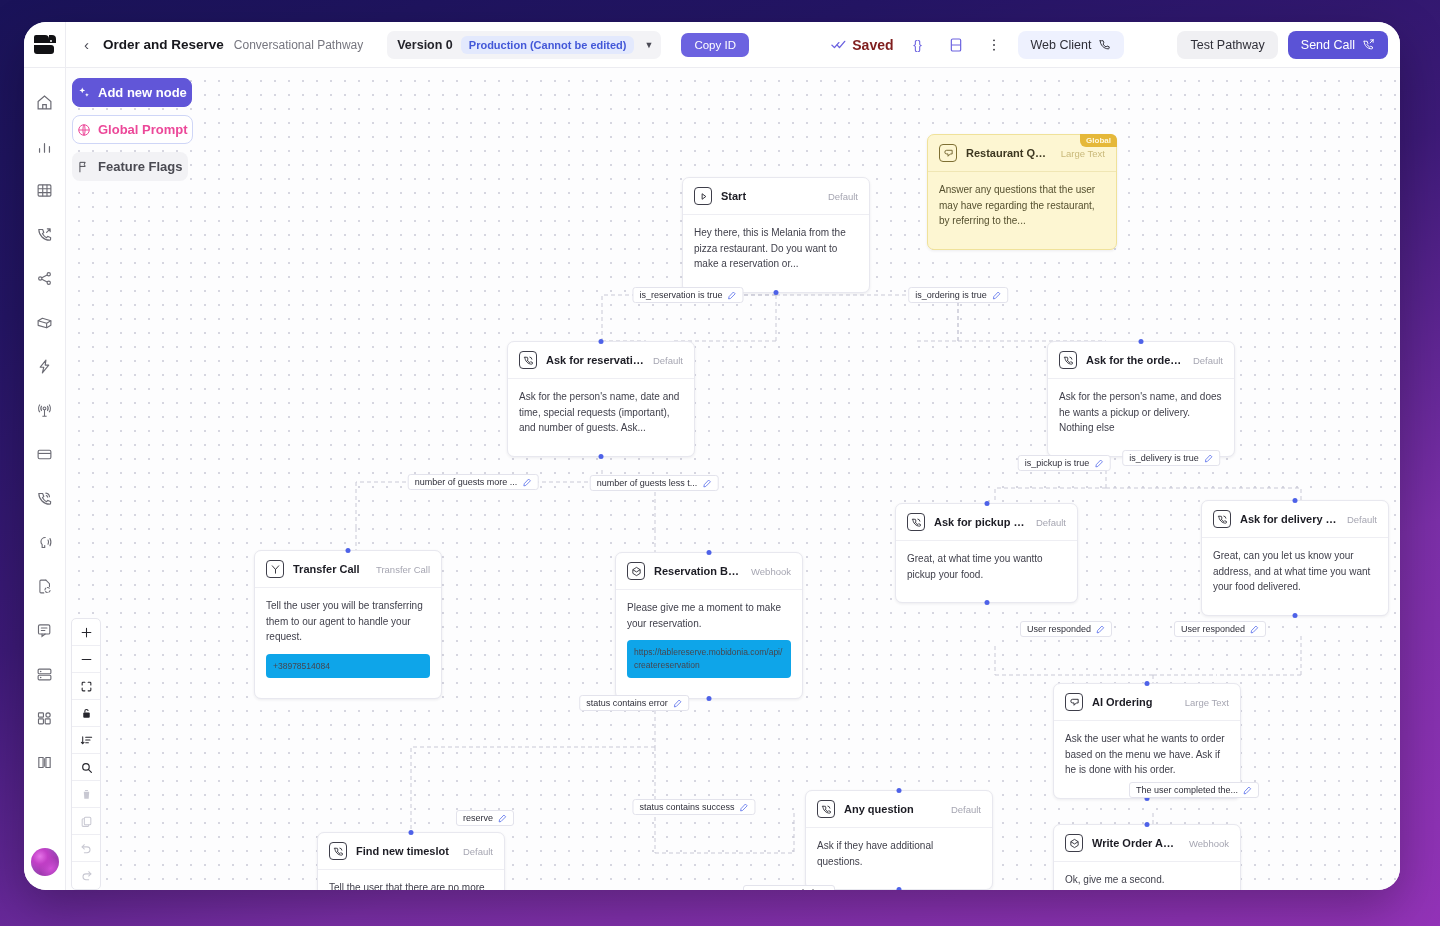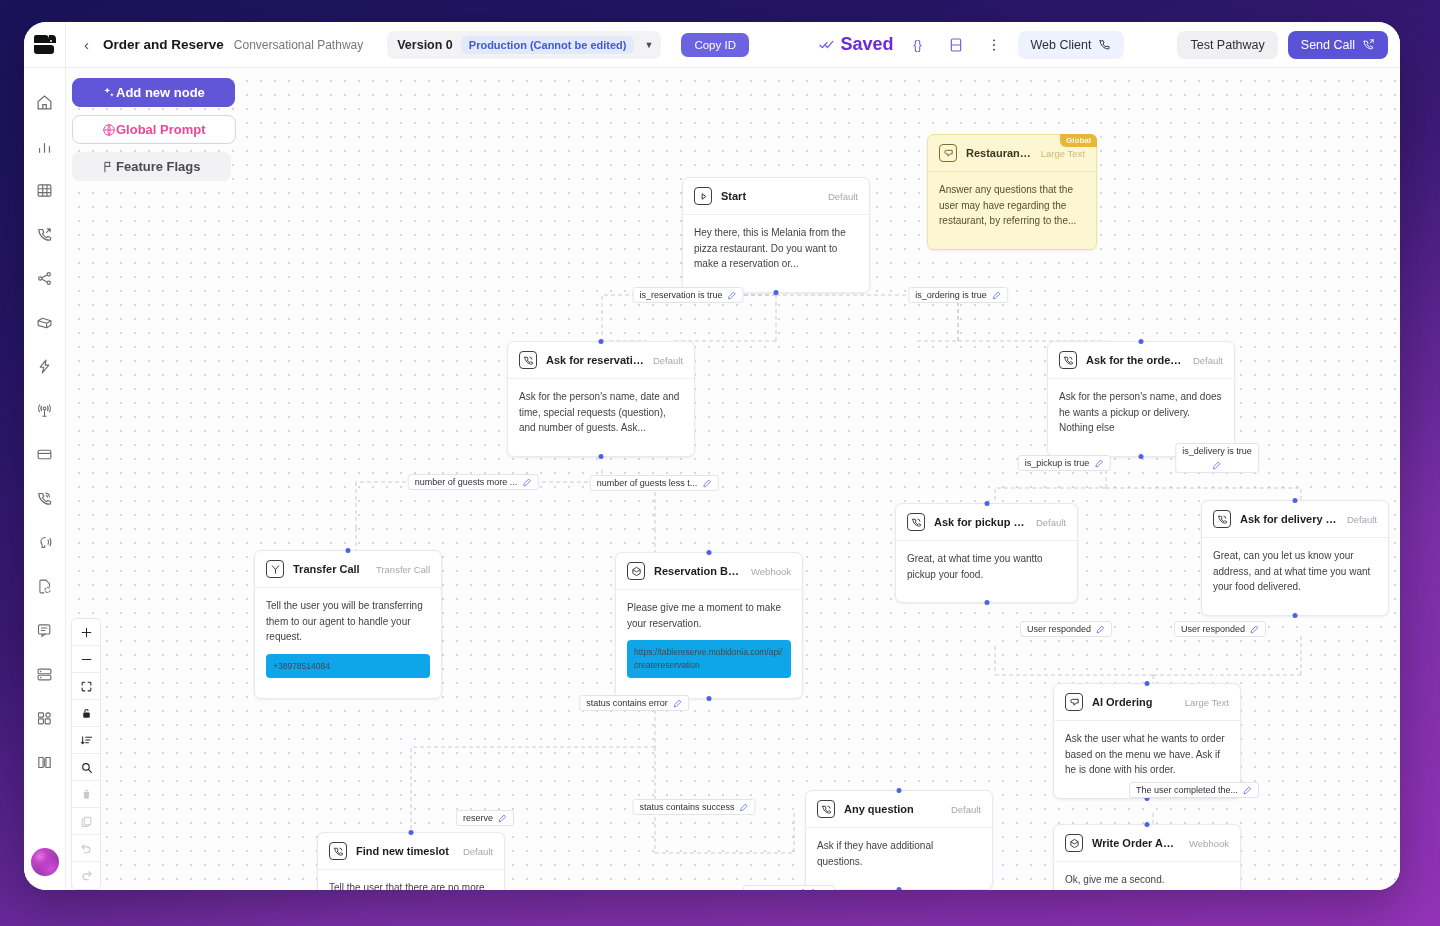--- a/index.html
+++ b/index.html
@@ -86,21 +86,21 @@
     padding: 3px 8px; border-radius: 6px; white-space: nowrap; cursor:pointer;
   }
   .ver-caret { color:#4a4a55; font-size:9px; cursor:pointer; padding-left:2px;}
   .copy-id {
     background: #6c63e0; color: #ffffff; border: none;
     font-size: 11.5px; font-weight: 500;
     padding: 6px 13px; border-radius: 7px; cursor: pointer;
     font-family: inherit; margin-left: 10px;
   }
   .spacer { flex: 1; }
-  .saved { display:flex; align-items:center; gap:6px; font-size:18px; color:#6d28d9; font-weight:600; }
+  .saved { display:flex; align-items:center; gap:6px; font-size:14px; color:#7f1d1d; font-weight:600; }
   .saved svg { width:15px; height:15px; color:#6c63e0; }
   .h-icon {
     width: 28px; height: 28px; display:flex; align-items:center; justify-content:center;
     color:#6c63e0; cursor:pointer; font-size: 13px;
   }
   .h-icon.dots { color:#35353d; letter-spacing:0; }
   .h-icon svg { width: 16px; height: 16px; }
   .btn-soft {
     display:flex; align-items:center; gap:7px;
     font-size: 12.5px; padding: 7px 13px; border-radius: 8px;
@@ -114,23 +114,23 @@
   #canvas {
     flex: 1; position: relative; overflow: hidden;
     background-color: #fdfdfe;
     background-image: radial-gradient(#d6d6e0 1px, transparent 1px);
     background-size: 14px 14px;
     background-position: 6px 6px;
   }
   
   #actions { position:absolute; left: 6px; top: 10px; z-index: 12; }
   .act {
-    display:flex; align-items:center; gap:0;
+    display:flex; align-items:center; gap:7px;
     font-size: 13px; font-weight: 600;
-    padding: 6px 29px; border-radius: 8px; cursor:pointer;
+    padding: 6px 4px; border-radius: 8px; cursor:pointer;
     margin-bottom: 8px; width: max-content;
     font-family: inherit;
   }
   .act svg { width: 14px; height: 14px; }
   .act-add { background:#6156d8; color:#fff; border:1px solid #6156d8; }
   .act-glob { background:#ffffff; color:#ec4899; border:1px solid #cfd6f7; }
   .act-flag { background:#f2f2f5; color:#4a4a52; border:1px solid transparent; }
   
   #zoomtools {
     position:absolute; left: 5px; bottom: 0px; z-index: 12;
@@ -528,21 +528,21 @@
                 </svg>
               </span>
               <span class="node-title">Start</span>
               <span class="node-tag">Default</span>
             </div>
             <div class="node-body">
               <div>Hey there, this is Melania from the pizza restaurant. Do you want to make a reservation or...</div>
             </div>
             <span class="port bottom"></span>
           </div>
-          <div class="node global" style="left: 861px; top: 66px; width: 170px;">
+          <div class="node global" style="left: 861px; top: 66px; width: 190px;">
             <div class="glob-badge">Global</div>
             <div class="node-head">
               <span class="node-ico">
                 <svg viewBox="0 0 24 24" fill="none" stroke="currentColor" stroke-width="2">
                   <path d="M20 5H8a4 4 0 0 0 0 8h3v5l5-5h4z"></path>
                 </svg>
               </span>
               <span class="node-title">Restaurant Questions</span>
               <span class="node-tag">Large Text</span>
             </div>
@@ -555,21 +555,21 @@
               <span class="node-ico">
                 <svg viewBox="0 0 24 24" fill="none" stroke="currentColor" stroke-width="1.9" stroke-linecap="round">
                   <path d="M4 5c0 8 7 15 15 15 1 0 1.6-.6 1.6-1.4v-2.3l-4-1.6-1.8 1.8c-2.4-1.3-4.3-3.2-5.6-5.6l1.8-1.8L9.4 5H7.1C6.3 5 5.7 5 4 5z"></path>
                   <path d="M15 4.5a5 5 0 0 1 4.5 4.5"></path>
                 </svg>
               </span>
               <span class="node-title">Ask for reservation info</span>
               <span class="node-tag">Default</span>
             </div>
             <div class="node-body">
-              <div>Ask for the person's name, date and time, special requests (question), and number of guests. Ask...</div>
+              <div>Ask for the person's name, date and time, special requests (important), and number of guests. Ask...</div>
             </div>
             <span class="port top"></span>
             <span class="port bottom"></span>
           </div>
           <div class="node" style="left: 981px; top: 273px; width: 188px;">
             <div class="node-head">
               <span class="node-ico">
                 <svg viewBox="0 0 24 24" fill="none" stroke="currentColor" stroke-width="1.9" stroke-linecap="round">
                   <path d="M4 5c0 8 7 15 15 15 1 0 1.6-.6 1.6-1.4v-2.3l-4-1.6-1.8 1.8c-2.4-1.3-4.3-3.2-5.6-5.6l1.8-1.8L9.4 5H7.1C6.3 5 5.7 5 4 5z"></path>
                   <path d="M15 4.5a5 5 0 0 1 4.5 4.5"></path>
@@ -742,21 +742,21 @@
             <svg viewBox="0 0 24 24" fill="none" stroke="currentColor" stroke-width="2" stroke-linecap="round" stroke-linejoin="round">
               <path d="M16.5 3.5l4 4L8 20l-5 1 1-5z"></path>
             </svg>
           </div>
           <div class="elabel" style="left: 998px; top: 395px;">
             <span>is_pickup is true</span>
             <svg viewBox="0 0 24 24" fill="none" stroke="currentColor" stroke-width="2" stroke-linecap="round" stroke-linejoin="round">
               <path d="M16.5 3.5l4 4L8 20l-5 1 1-5z"></path>
             </svg>
           </div>
-          <div class="elabel" style="left: 1151px; top: 390px; flex-direction: column;">
+          <div class="elabel" style="left: 1105px; top: 390px;">
             <span>is_delivery is true</span>
             <svg viewBox="0 0 24 24" fill="none" stroke="currentColor" stroke-width="2" stroke-linecap="round" stroke-linejoin="round">
               <path d="M16.5 3.5l4 4L8 20l-5 1 1-5z"></path>
             </svg>
           </div>
           <div class="elabel" style="left: 1000px; top: 561px;">
             <span>User responded</span>
             <svg viewBox="0 0 24 24" fill="none" stroke="currentColor" stroke-width="2" stroke-linecap="round" stroke-linejoin="round">
               <path d="M16.5 3.5l4 4L8 20l-5 1 1-5z"></path>
             </svg>

